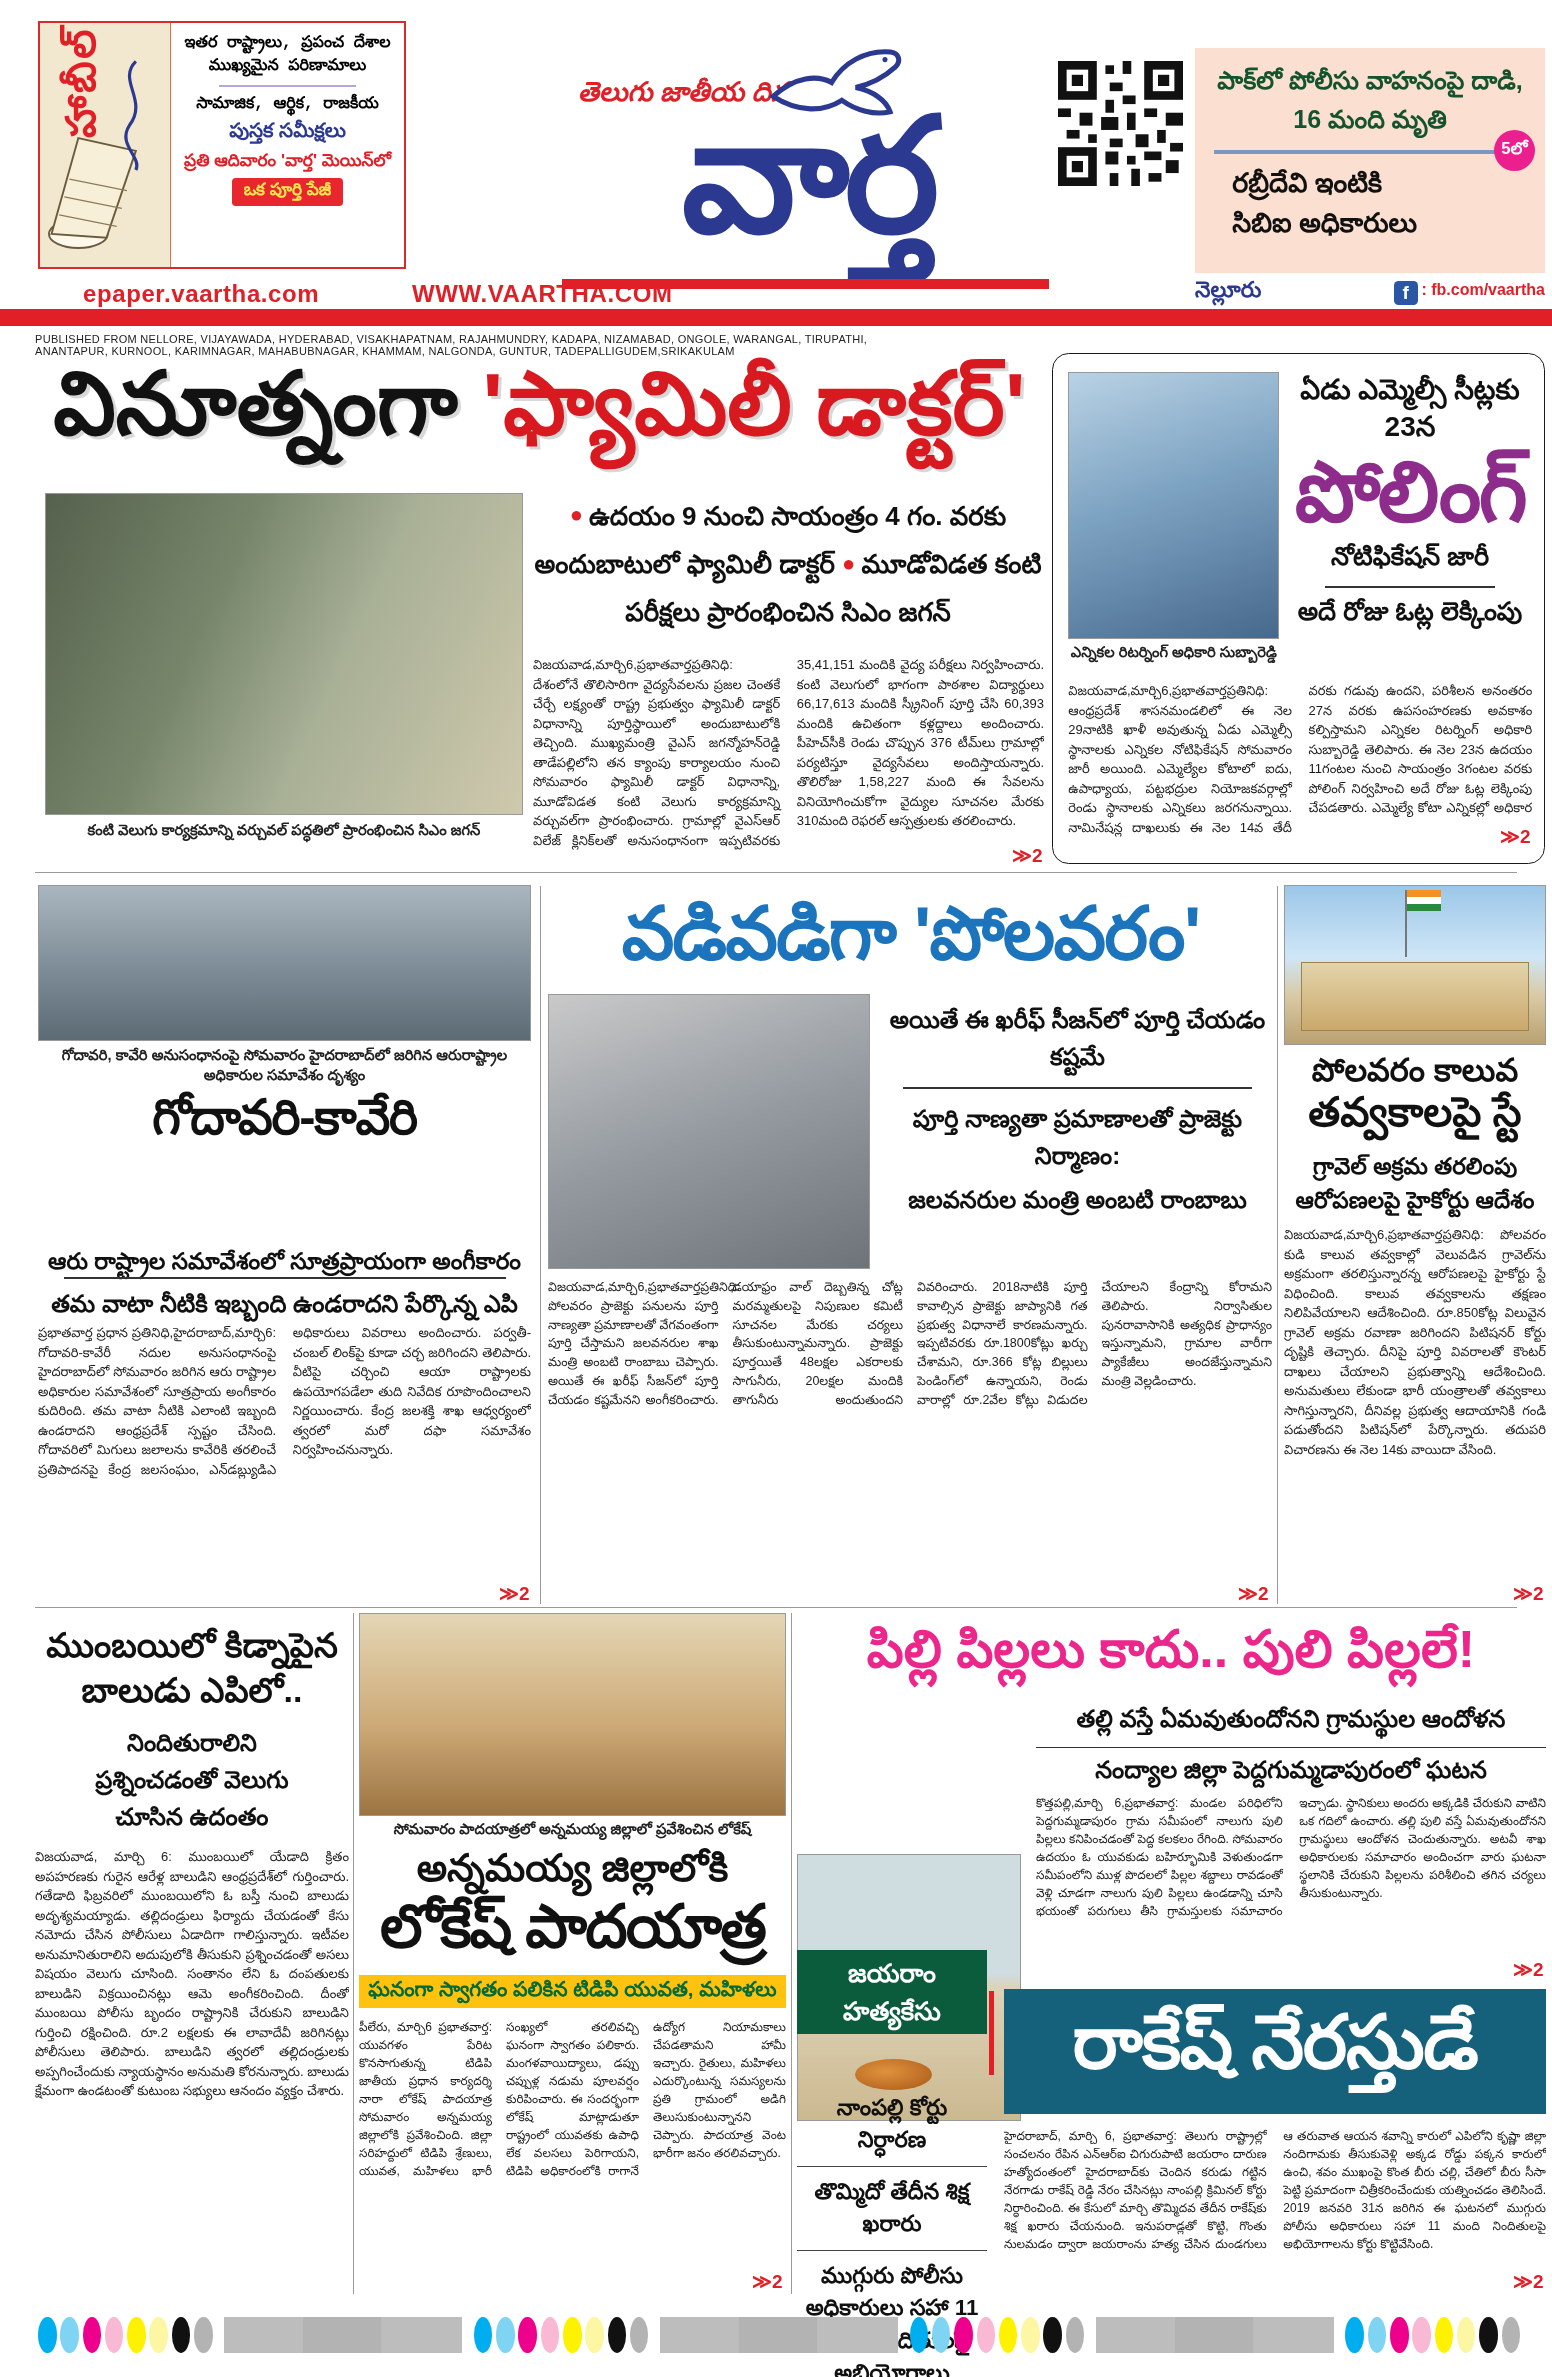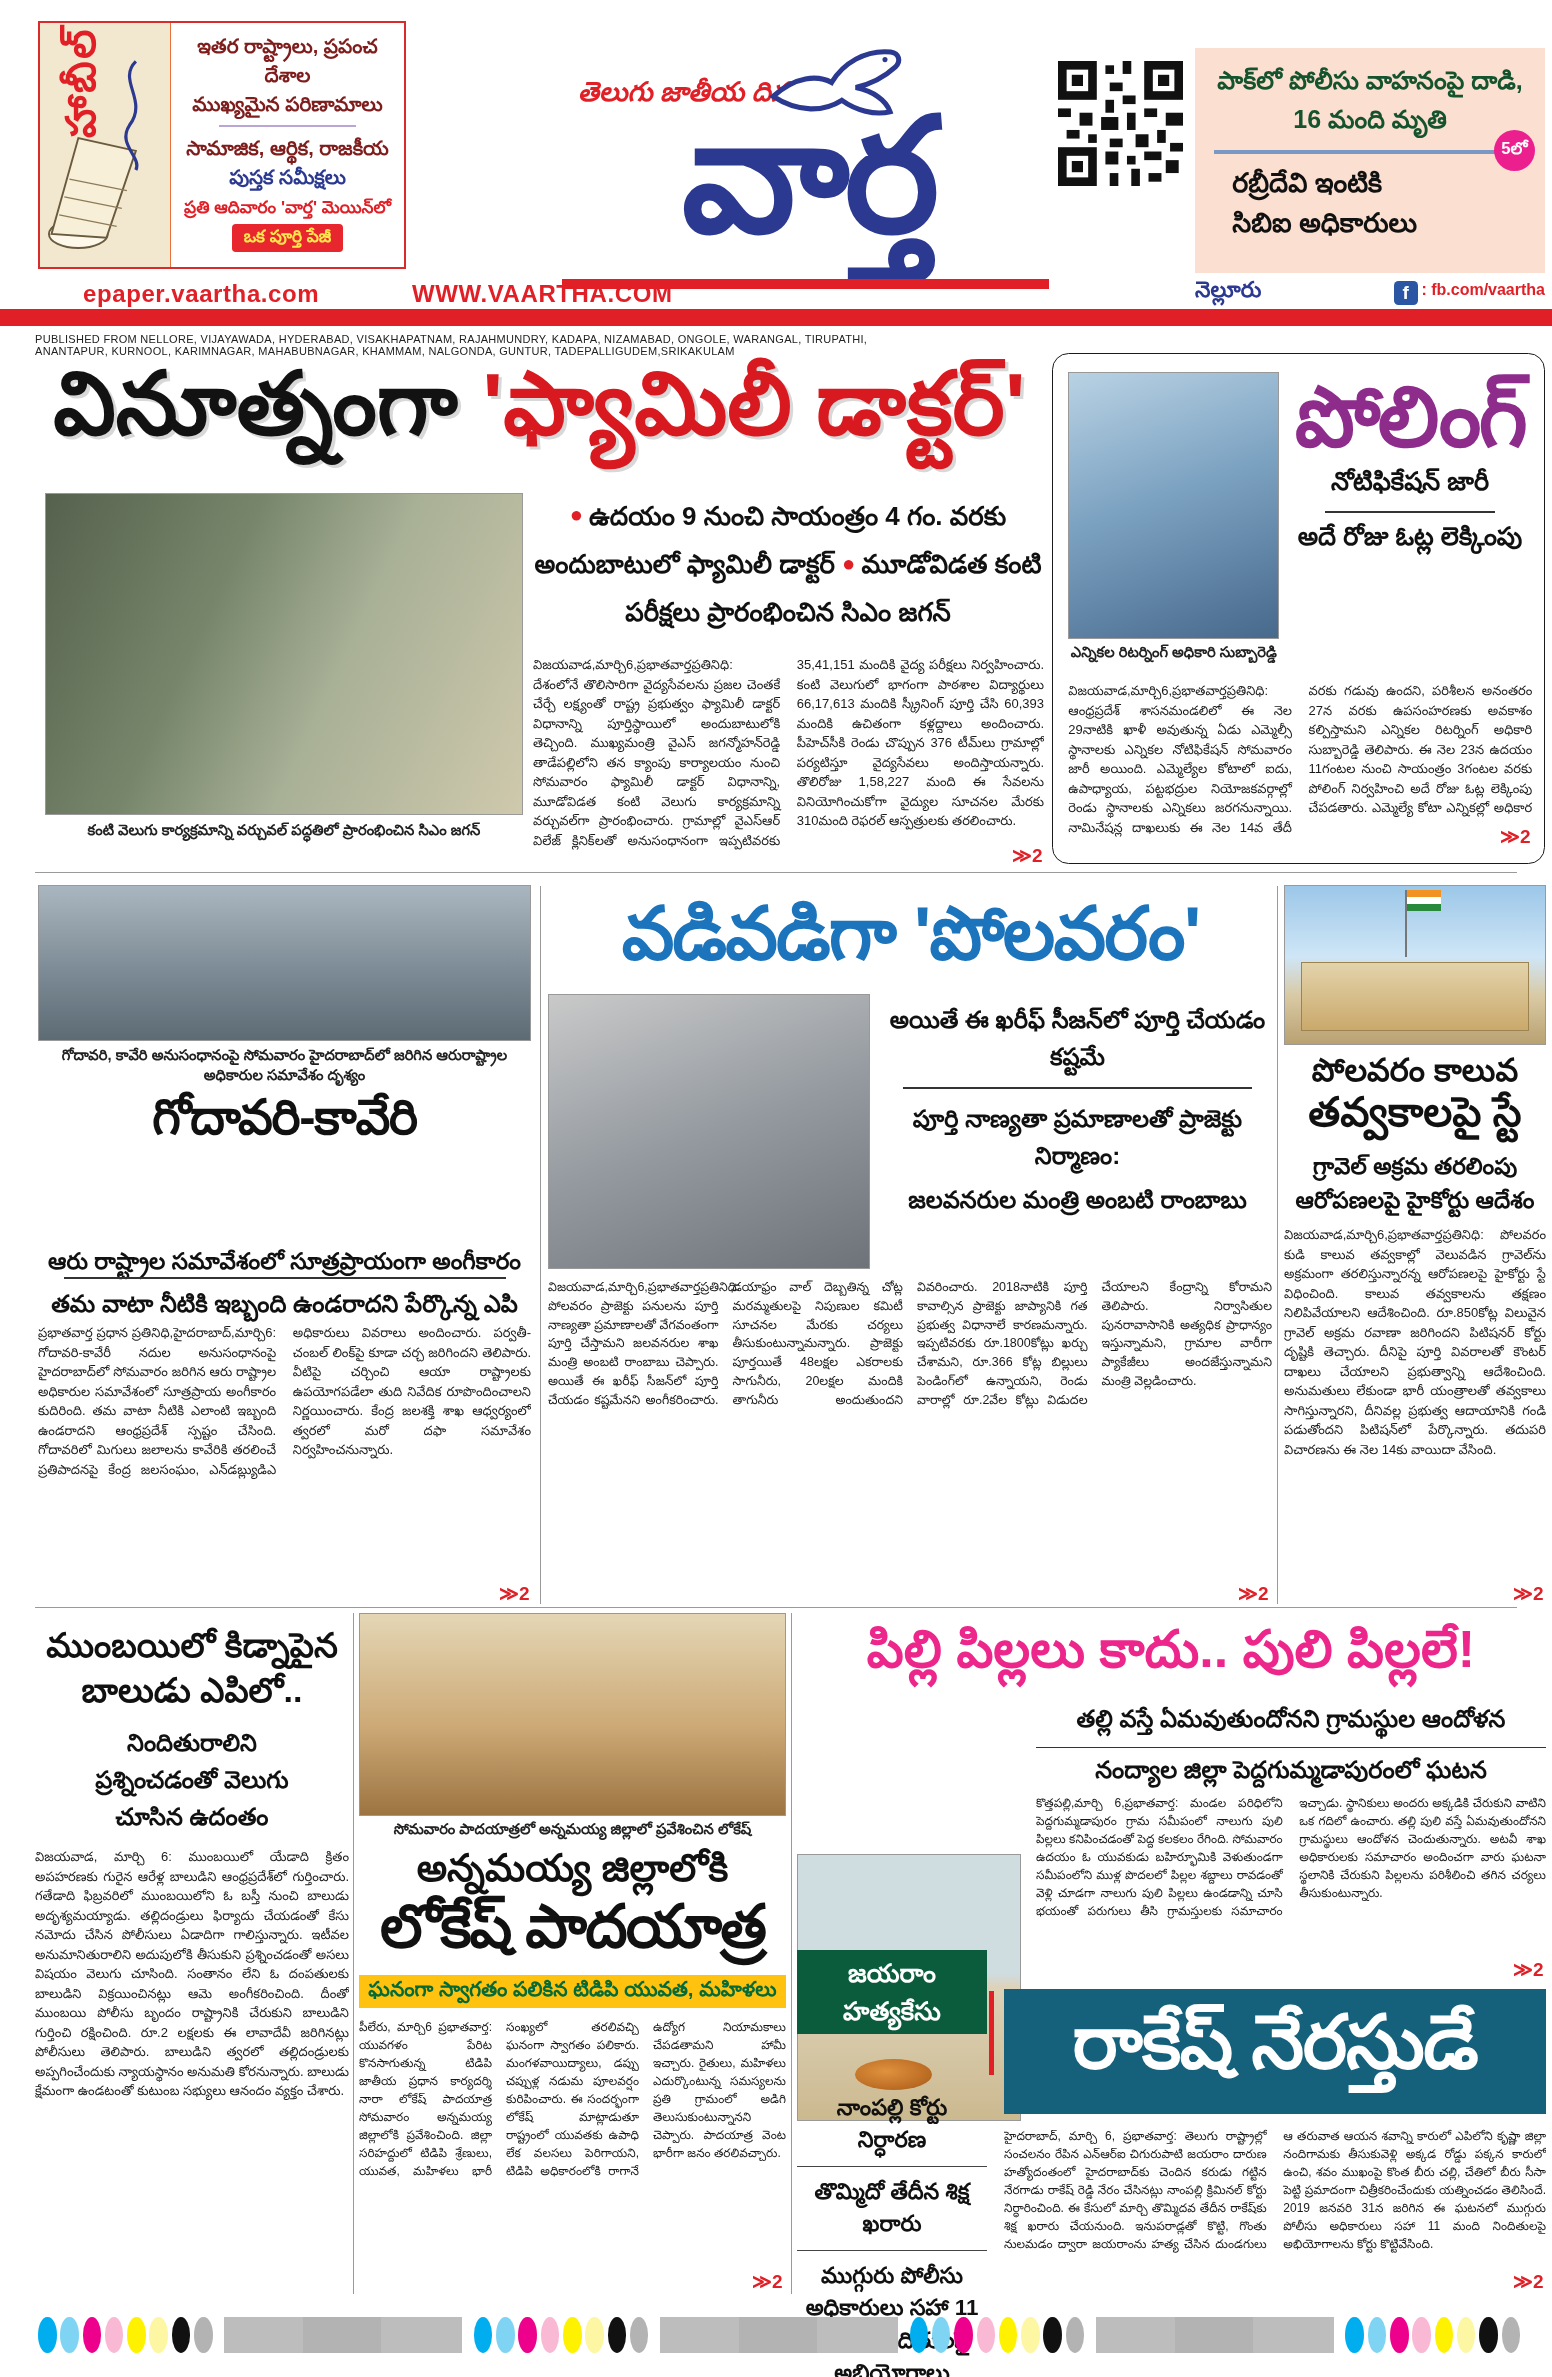--- a/index.html
+++ b/index.html
@@ -12,21 +12,21 @@
   .abs { position:absolute; }
   .ctr { text-align:center; }
   .just { text-align:justify; }
 
   
   .promo-box { border:2.6px solid #d92b2b; background:#fff; display:flex; }
   .promo-left { width:131px; background:#f2e7cf; position:relative; border-right:1.9px solid #e8703a; overflow:hidden; }
   .promo-vert { position:absolute; left:18px; top:115px; transform:rotate(-90deg); transform-origin:left top;
                 color:#e01f26; font-size:41px; font-weight:bold; white-space:nowrap; letter-spacing:2.6px;}
   .promo-right { flex:1; padding:9px 6.4px; text-align:center; }
-  .promo-g { color:#7f1d1d; font-weight:bold; font-size:20px; line-height:1.45; }
+  .promo-g { color:#000000; font-weight:bold; font-size:16px; line-height:1.45;font-family:Liberation Mono, monospace; }
   .promo-div { height:1.9px; background:#b9a6d4; width:62%; margin:6.4px auto; }
   .promo-blue { color:#2b3990; font-weight:bold; font-size:20px; line-height:1.4; }
   .promo-red { color:#e01f26; font-weight:bold; font-size:17px; line-height:1.45; margin-top:5.1px;}
   .promo-chip { display:inline-block; background:#e8262d; color:#ffe84d; font-weight:bold; font-size:17px;
                 padding:2.6px 11.5px; border-radius:3.8px; margin-top:3.8px;}
   .tagline { color:#e01f26; font-weight:bold; font-style:italic; font-size:27px; }
   .logo-blue { color:#2b3990; font-weight:bold; font-size:160px; line-height:1; letter-spacing:-5.1px; }
   .logo-underline { background:#e01f26; }
   .teaser { background:#fbdfd0; padding:12.8px 15.3px; }
   .teaser-top { font-size:25px; font-weight:bold; line-height:1.55; text-align:center; color:#14532d; }
@@ -219,20 +219,21 @@
   <div class="abs photo ph-cm" style="left:45px; top:493px; width:478px; height:322px;"></div>
   <div class="abs caption ctr" style="left:45px; top:821px; width:478px;">కంటి వెలుగు కార్యక్రమాన్ని వర్చువల్ పద్ధతిలో ప్రారంభించిన సిఎం జగన్</div>
 
   <div class="abs body-txt cols2 just" style="left:533px; top:655px; width:511px; height:209px;">విజయవాడ,మార్చి6,ప్రభాతవార్తప్రతినిధి: దేశంలోనే తొలిసారిగా వైద్యసేవలను ప్రజల చెంతకే చేర్చే లక్ష్యంతో రాష్ట్ర ప్రభుత్వం ఫ్యామిలీ డాక్టర్ విధానాన్ని పూర్తిస్థాయిలో అందుబాటులోకి తెచ్చింది. ముఖ్యమంత్రి వైఎస్ జగన్మోహన్‌రెడ్డి తాడేపల్లిలోని తన క్యాంపు కార్యాలయం నుంచి సోమవారం ఫ్యామిలీ డాక్టర్ విధానాన్ని, మూడోవిడత కంటి వెలుగు కార్యక్రమాన్ని వర్చువల్‌గా ప్రారంభించారు. గ్రామాల్లో వైఎస్ఆర్ విలేజ్ క్లినిక్‌లతో అనుసంధానంగా ఇప్పటివరకు 35,41,151 మందికి వైద్య పరీక్షలు నిర్వహించారు. కంటి వెలుగులో భాగంగా పాఠశాల విద్యార్థులు 66,17,613 మందికి స్క్రీనింగ్ పూర్తి చేసి 60,393 మందికి ఉచితంగా కళ్లద్దాలు అందించారు. పీహెచ్‌సీకి రెండు చొప్పున 376 టీమ్‌లు గ్రామాల్లో పర్యటిస్తూ వైద్యసేవలు అందిస్తాయన్నారు. తొలిరోజు 1,58,227 మంది ఈ సేవలను వినియోగించుకోగా వైద్యుల సూచనల మేరకు 310మంది రెఫరల్ ఆస్పత్రులకు తరలించారు.</div>
   <div class="abs more" style="left:1012px; top:844px;">≫2</div>
 
   <div class="abs mlc-box" style="left:1052px; top:353px; width:493px; height:511px;">
     <div class="abs photo ph-officer" style="left:15.3px; top:18px; width:211px; height:267px;"></div>
     <div class="abs caption ctr" style="left:15.3px; top:289px; width:211px;">ఎన్నికల రిటర్నింగ్ అధికారి సుబ్బారెడ్డి</div>
     <div class="abs ctr" style="left:235px; top:16.6px; width:244px;">
+      <div class="mlc-h1">ఏడు ఎమ్మెల్సీ సీట్లకు 23న</div>
       <div class="mlc-poll">పోలింగ్</div>
       <div class="mlc-s" style="margin-top:3.8px;">నోటిఫికేషన్ జారీ</div>
       <div class="thin-rule" style="width:70%; margin:9px auto;"></div>
       <div class="mlc-s">అదే రోజు ఓట్ల లెక్కింపు</div>
     </div>
     <div class="abs body-txt cols2 just" style="left:15.3px; top:327px; width:464px; height:165px;">విజయవాడ,మార్చి6,ప్రభాతవార్తప్రతినిధి: ఆంధ్రప్రదేశ్ శాసనమండలిలో ఈ నెల 29నాటికి ఖాళీ అవుతున్న ఏడు ఎమ్మెల్సీ స్థానాలకు ఎన్నికల నోటిఫికేషన్ సోమవారం జారీ అయింది. ఎమ్మెల్యేల కోటాలో ఐదు, ఉపాధ్యాయ, పట్టభద్రుల నియోజకవర్గాల్లో రెండు స్థానాలకు ఎన్నికలు జరగనున్నాయి. నామినేషన్ల దాఖలుకు ఈ నెల 14వ తేదీ వరకు గడువు ఉందని, పరిశీలన అనంతరం 27న వరకు ఉపసంహరణకు అవకాశం కల్పిస్తామని ఎన్నికల రిటర్నింగ్ అధికారి సుబ్బారెడ్డి తెలిపారు. ఈ నెల 23న ఉదయం 11గంటల నుంచి సాయంత్రం 3గంటల వరకు పోలింగ్ నిర్వహించి అదే రోజు ఓట్ల లెక్కింపు చేపడతారు. ఎమ్మెల్యే కోటా ఎన్నికల్లో అధికార పార్టీ అభ్యర్థుల ఎన్నిక లాంఛనమేనని భావిస్తున్నారు.</div>
     <div class="abs more" style="left:447px; top:471px;">≫2</div>
   </div>
 
   <div class="abs hrule" style="left:35px; top:872px; width:1482px;"></div>

